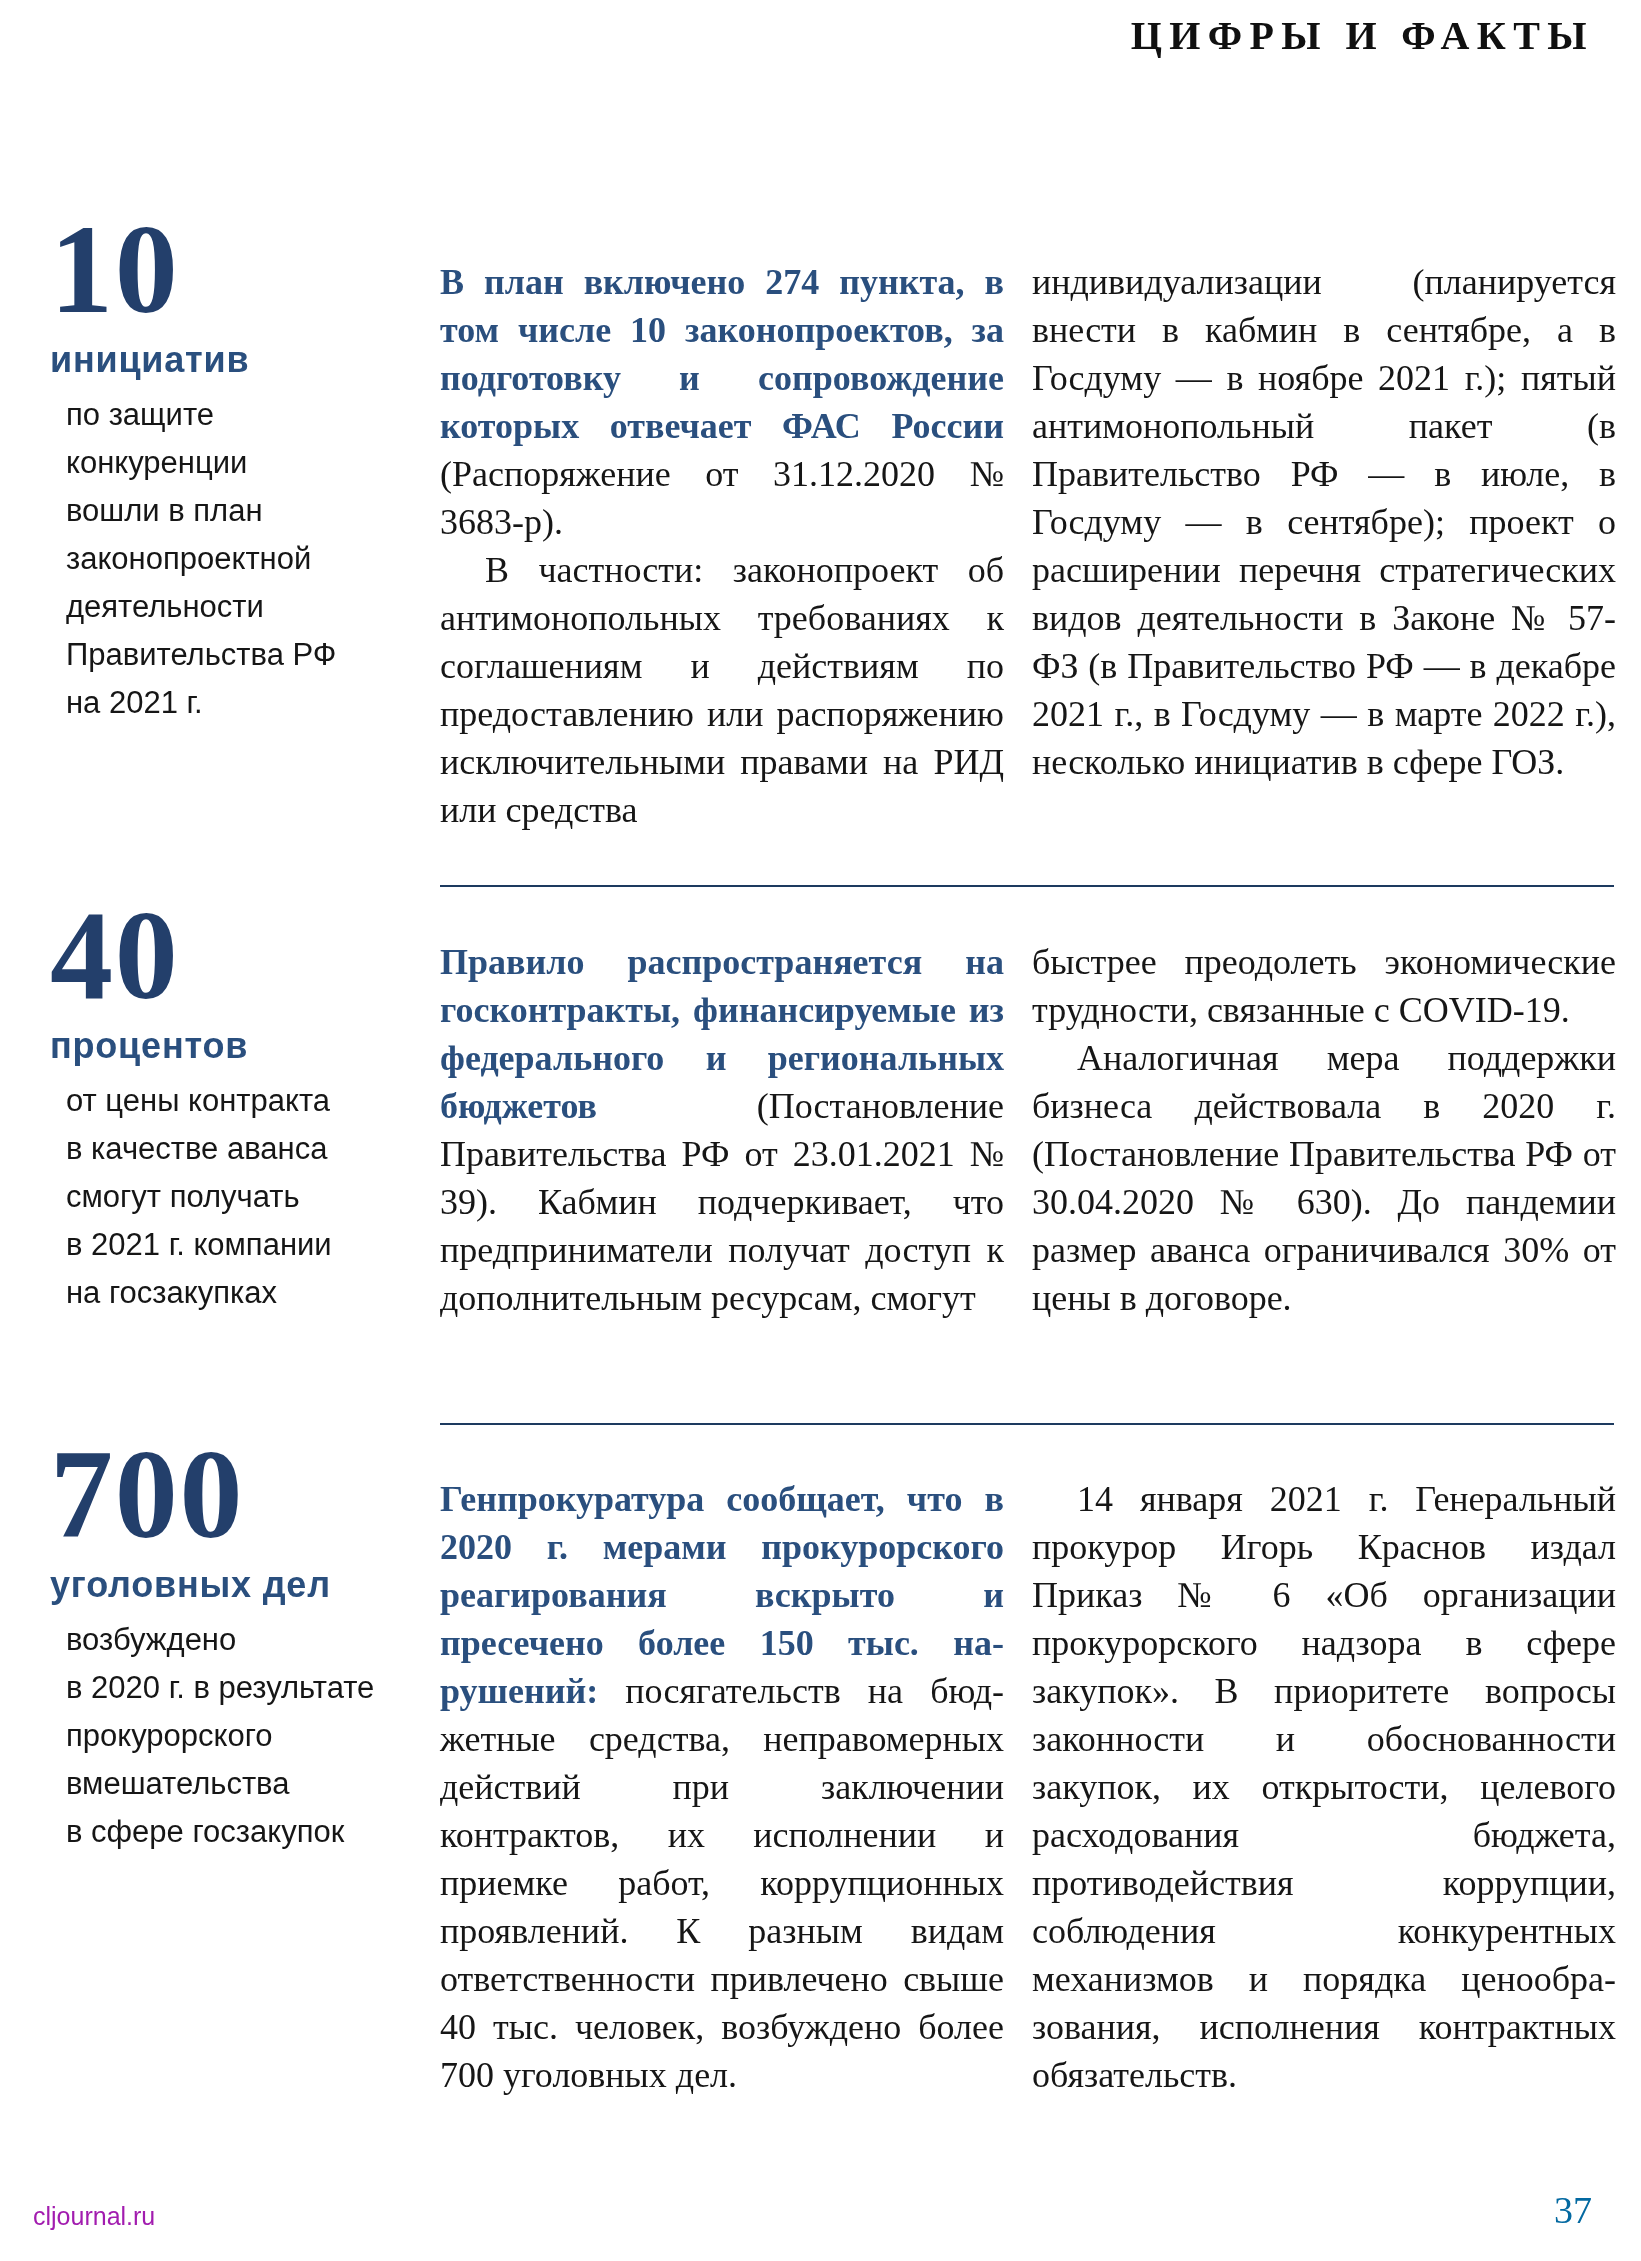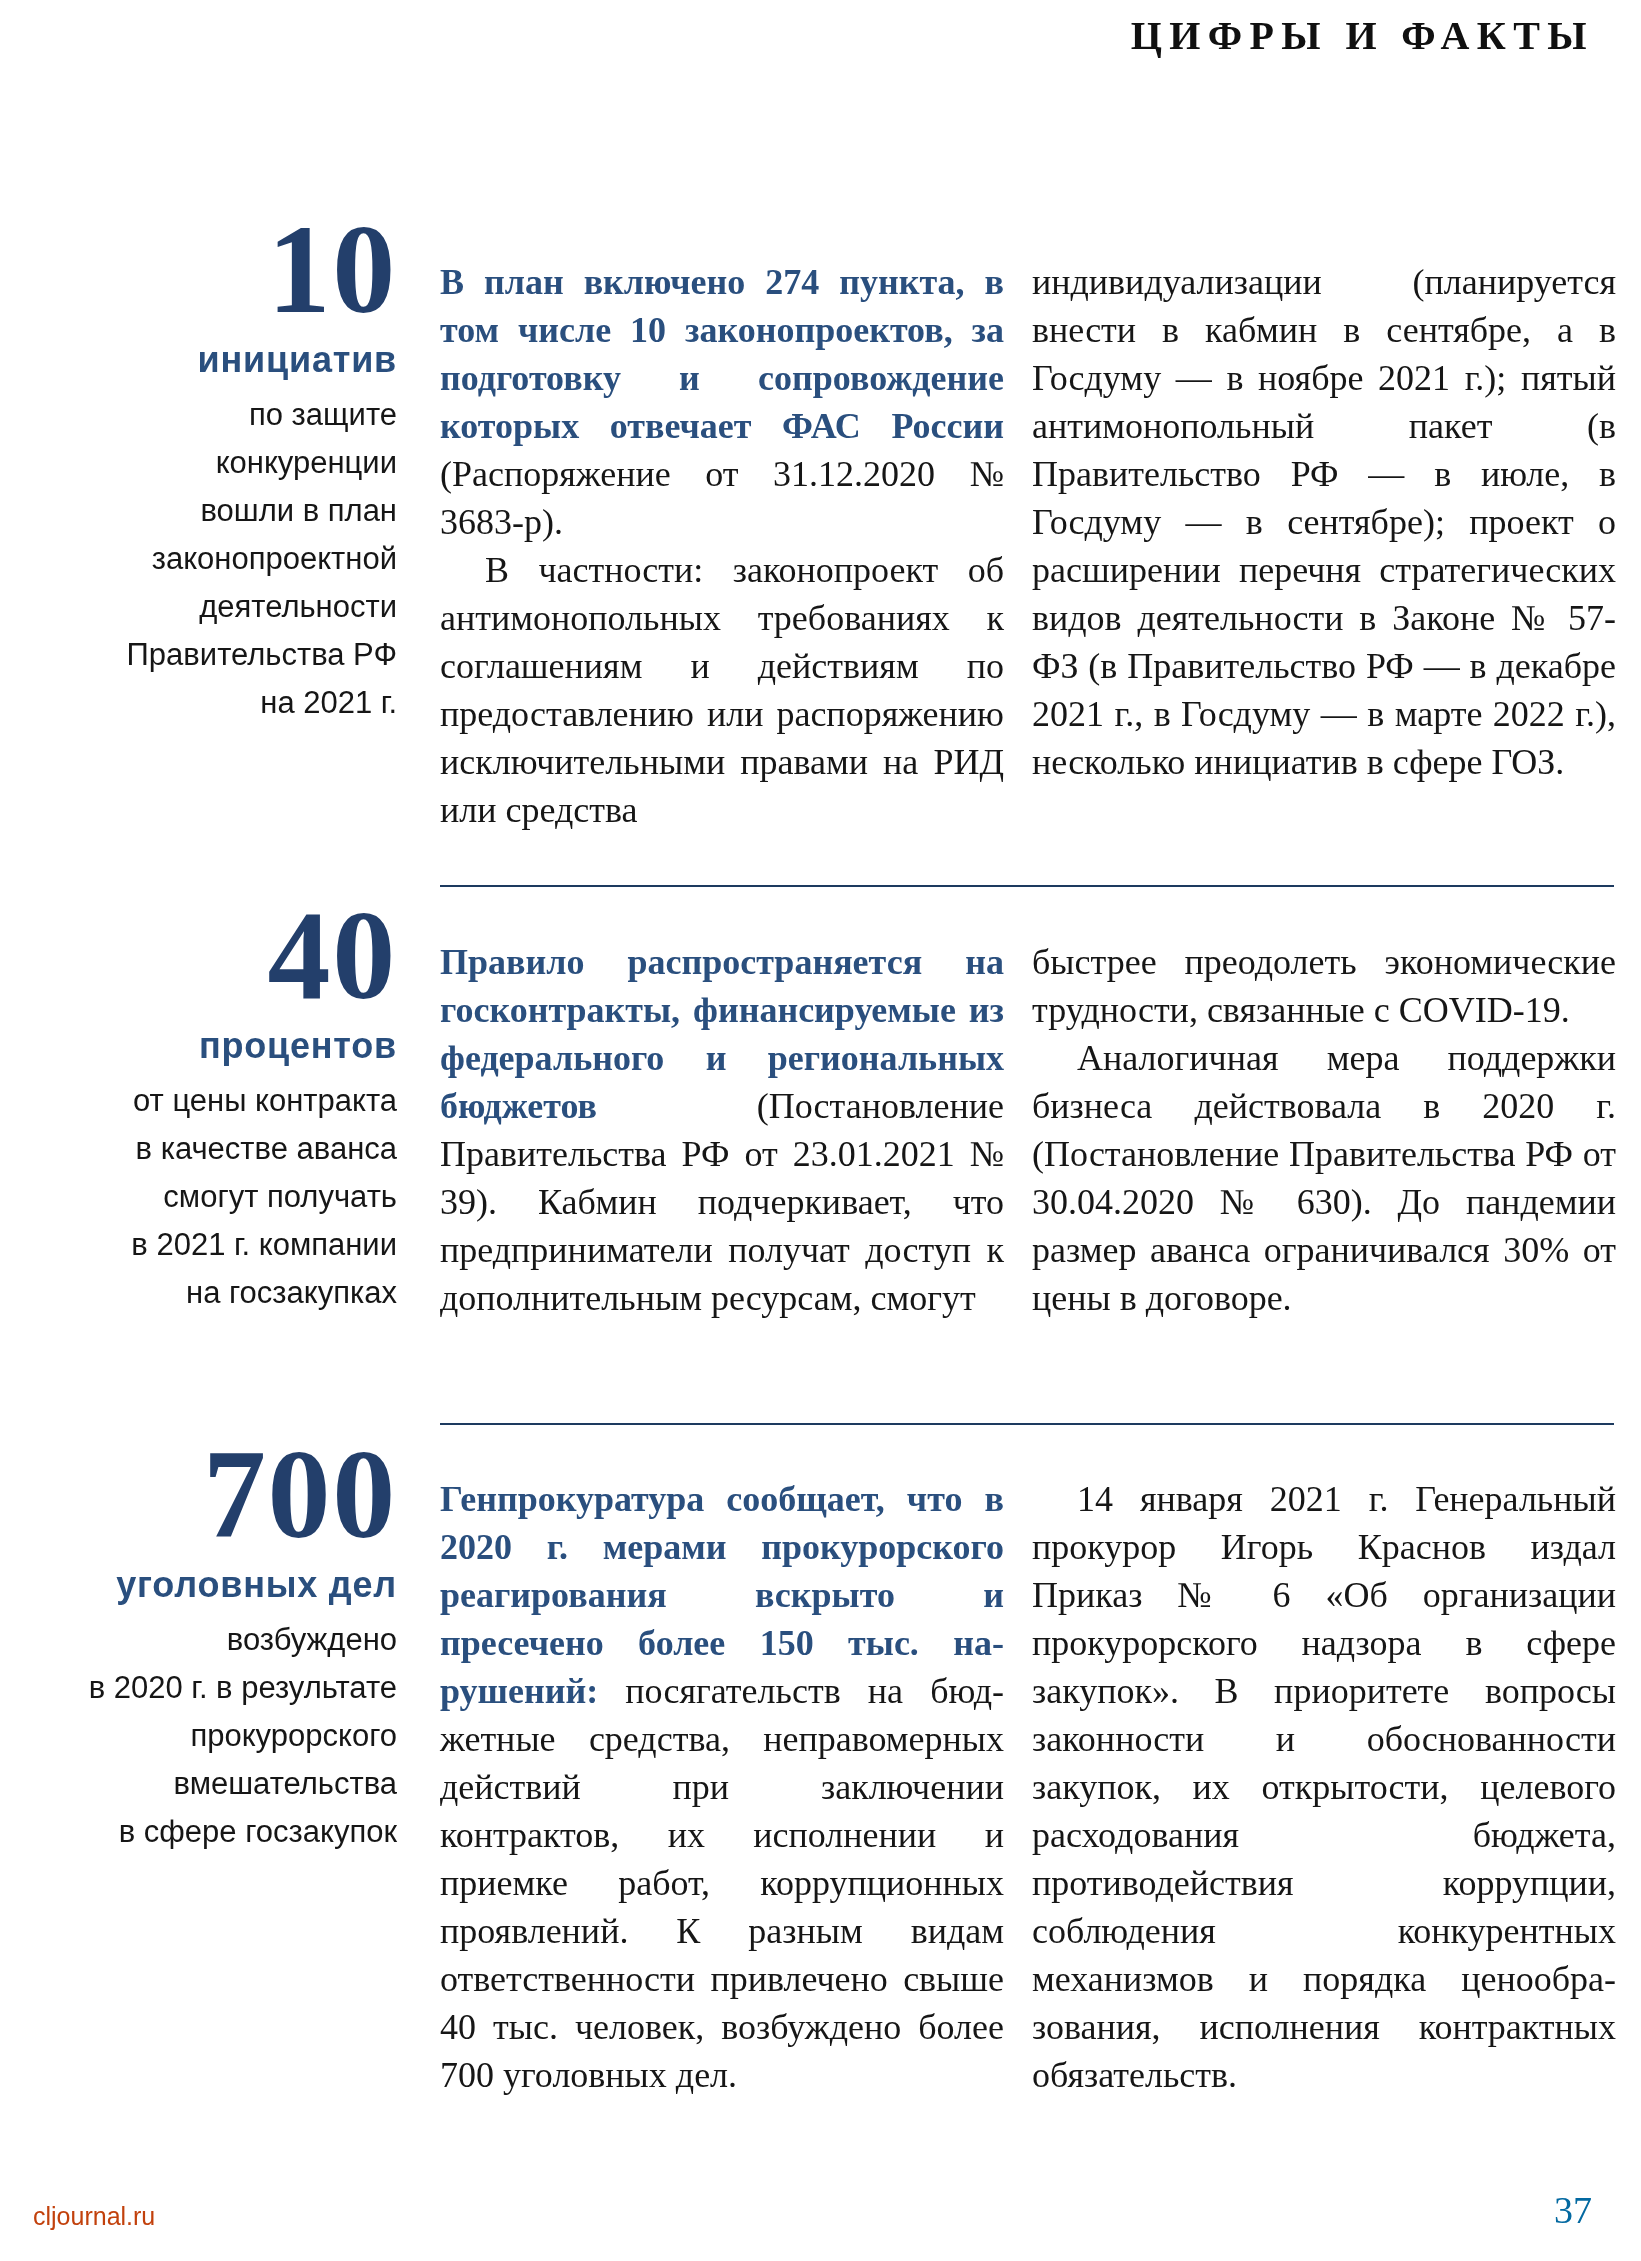--- a/index.html
+++ b/index.html
@@ -22,21 +22,21 @@
     letter-spacing: 7.4px;
     color: #101010;
     white-space: nowrap;
   }
 
   
   .stat {
     position: absolute;
     left: 50px;
     width: 347px;
-    text-align: right;
+    text-align: left;
   }
   .stat-1 { top: 207px; }
   .stat-2 { top: 893px; }
   .stat-3 { top: 1432px; }
 
   .stat-number {
     font-family: "Liberation Serif", serif;
     font-weight: 700;
     font-size: 126px;
     line-height: 1.0;
@@ -98,21 +98,21 @@
   .divider-1 { top: 885px; }
   .divider-2 { top: 1423px; }
 
   .footer-site {
     position: absolute;
     left: 33px;
     top: 2204px;
     font-family: "Liberation Sans", sans-serif;
     font-size: 25px;
     line-height: 1;
-    color: #c2410c;
+    color: #a21caf;
   }
   .footer-page {
     position: absolute;
     right: 30px;
     top: 2191px;
     font-family: "Liberation Serif", serif;
     font-size: 38px;
     line-height: 1;
     color: #0369a1;
   }

